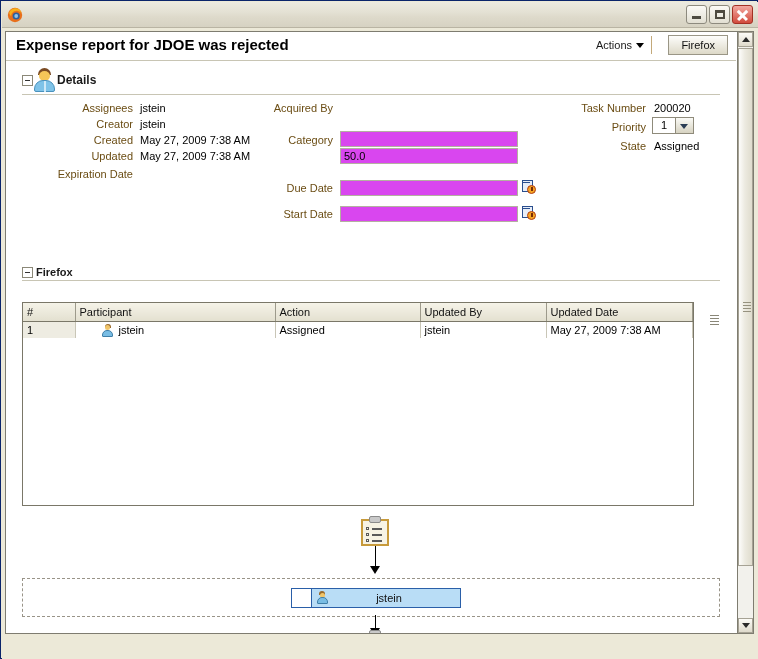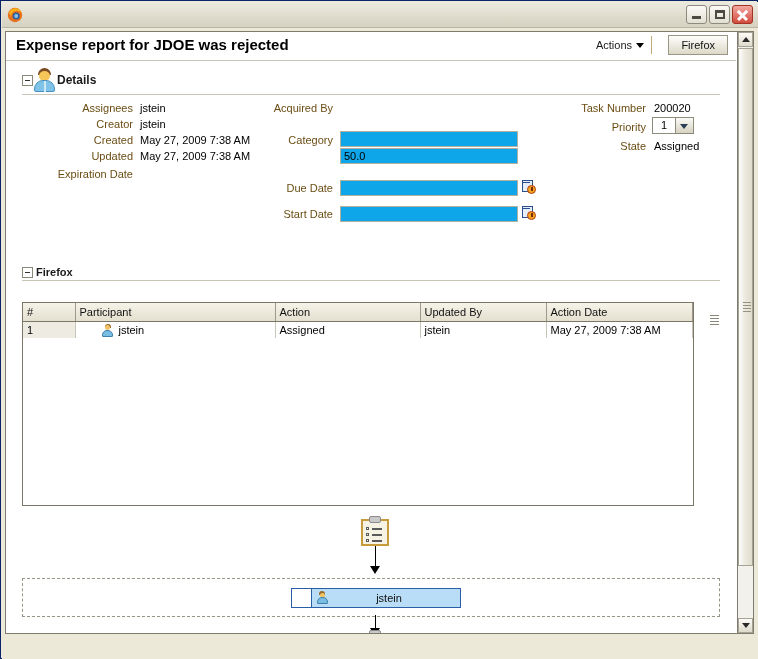--- a/index.html
+++ b/index.html
@@ -83,21 +83,21 @@
   .p-hair{position:absolute;left:5px;top:0px;width:13px;height:7px;background:#7a4a22;border-radius:7px 7px 0 0;}
   .p-face{position:absolute;left:6px;top:3px;width:11px;height:10px;background:#f6c658;border-radius:50%;}
   .p-body{position:absolute;left:1px;top:12px;width:21px;height:12px;background:#7fc3e8;border-radius:9px 9px 2px 2px;border:1px solid #4a92bd;box-sizing:border-box;}
   .p-body::after{content:"";position:absolute;left:9px;top:0;width:2px;height:11px;background:#cfe9f7;}
   .details-label{font-size:12px;font-weight:bold;color:#1b1b1b;}
   .hr1{position:absolute;left:16px;top:62px;width:698px;height:1px;background:#c8c5b4;}
   .form{position:absolute;left:12px;top:68px;width:730px;height:160px;font-size:11px;text-decoration:underline;}
   .lbl{color:#6b4d14;text-align:right;position:absolute;line-height:13px;}
   .val{color:#000;position:absolute;line-height:13px;white-space:nowrap;}
   .tfield{
-    position:absolute;background:#0ea5e9;border:1px solid #b4b0a0;box-sizing:border-box;
+    position:absolute;background:#d946ef;border:1px solid #b4b0a0;box-sizing:border-box;
     height:16px;font-size:11px;font-family:"Liberation Sans",sans-serif;color:#000;
     padding:0 3px;line-height:14px;
   }
   .calico{position:absolute;width:15px;height:15px;}
   .cal-a{position:absolute;left:0;top:0;width:11px;height:12px;border:1.5px solid #2b4f8e;background:#e8eef8;box-sizing:border-box;}
   .cal-b{position:absolute;left:1px;top:1.5px;width:7px;height:1.5px;background:#2b4f8e;}
   .cal-c{position:absolute;left:5px;top:5px;width:9px;height:9px;border-radius:50%;background:#f6a623;border:1.5px solid #b03b12;box-sizing:border-box;}
   .cal-c::after{content:"";position:absolute;left:3.4px;top:1.4px;width:1.2px;height:3.2px;background:#7a2a06;}
   .pri-wrap{position:absolute;display:flex;height:17px;border:1px solid #8f8b7b;background:#fff;box-sizing:border-box;}
   .pri-val{width:22px;text-align:center;line-height:15px;font-size:11px;color:#000;}
@@ -314,21 +314,21 @@
               <col style="width:145px">
               <col style="width:126px">
               <col>
           </colgroup>
           <thead>
             <tr>
               <th>#</th>
               <th>Participant</th>
               <th>Action</th>
               <th>Updated By</th>
-              <th>Action Date</th>
+              <th>Updated Date</th>
             </tr>
           </thead>
           <tbody>
             <tr>
               <td class="numcol">1</td>
               <td>
                 <div class="pcell">
                   <span class="person-sm">
                     <span class="ps-h"></span>
                       <span class="ps-f"></span>

